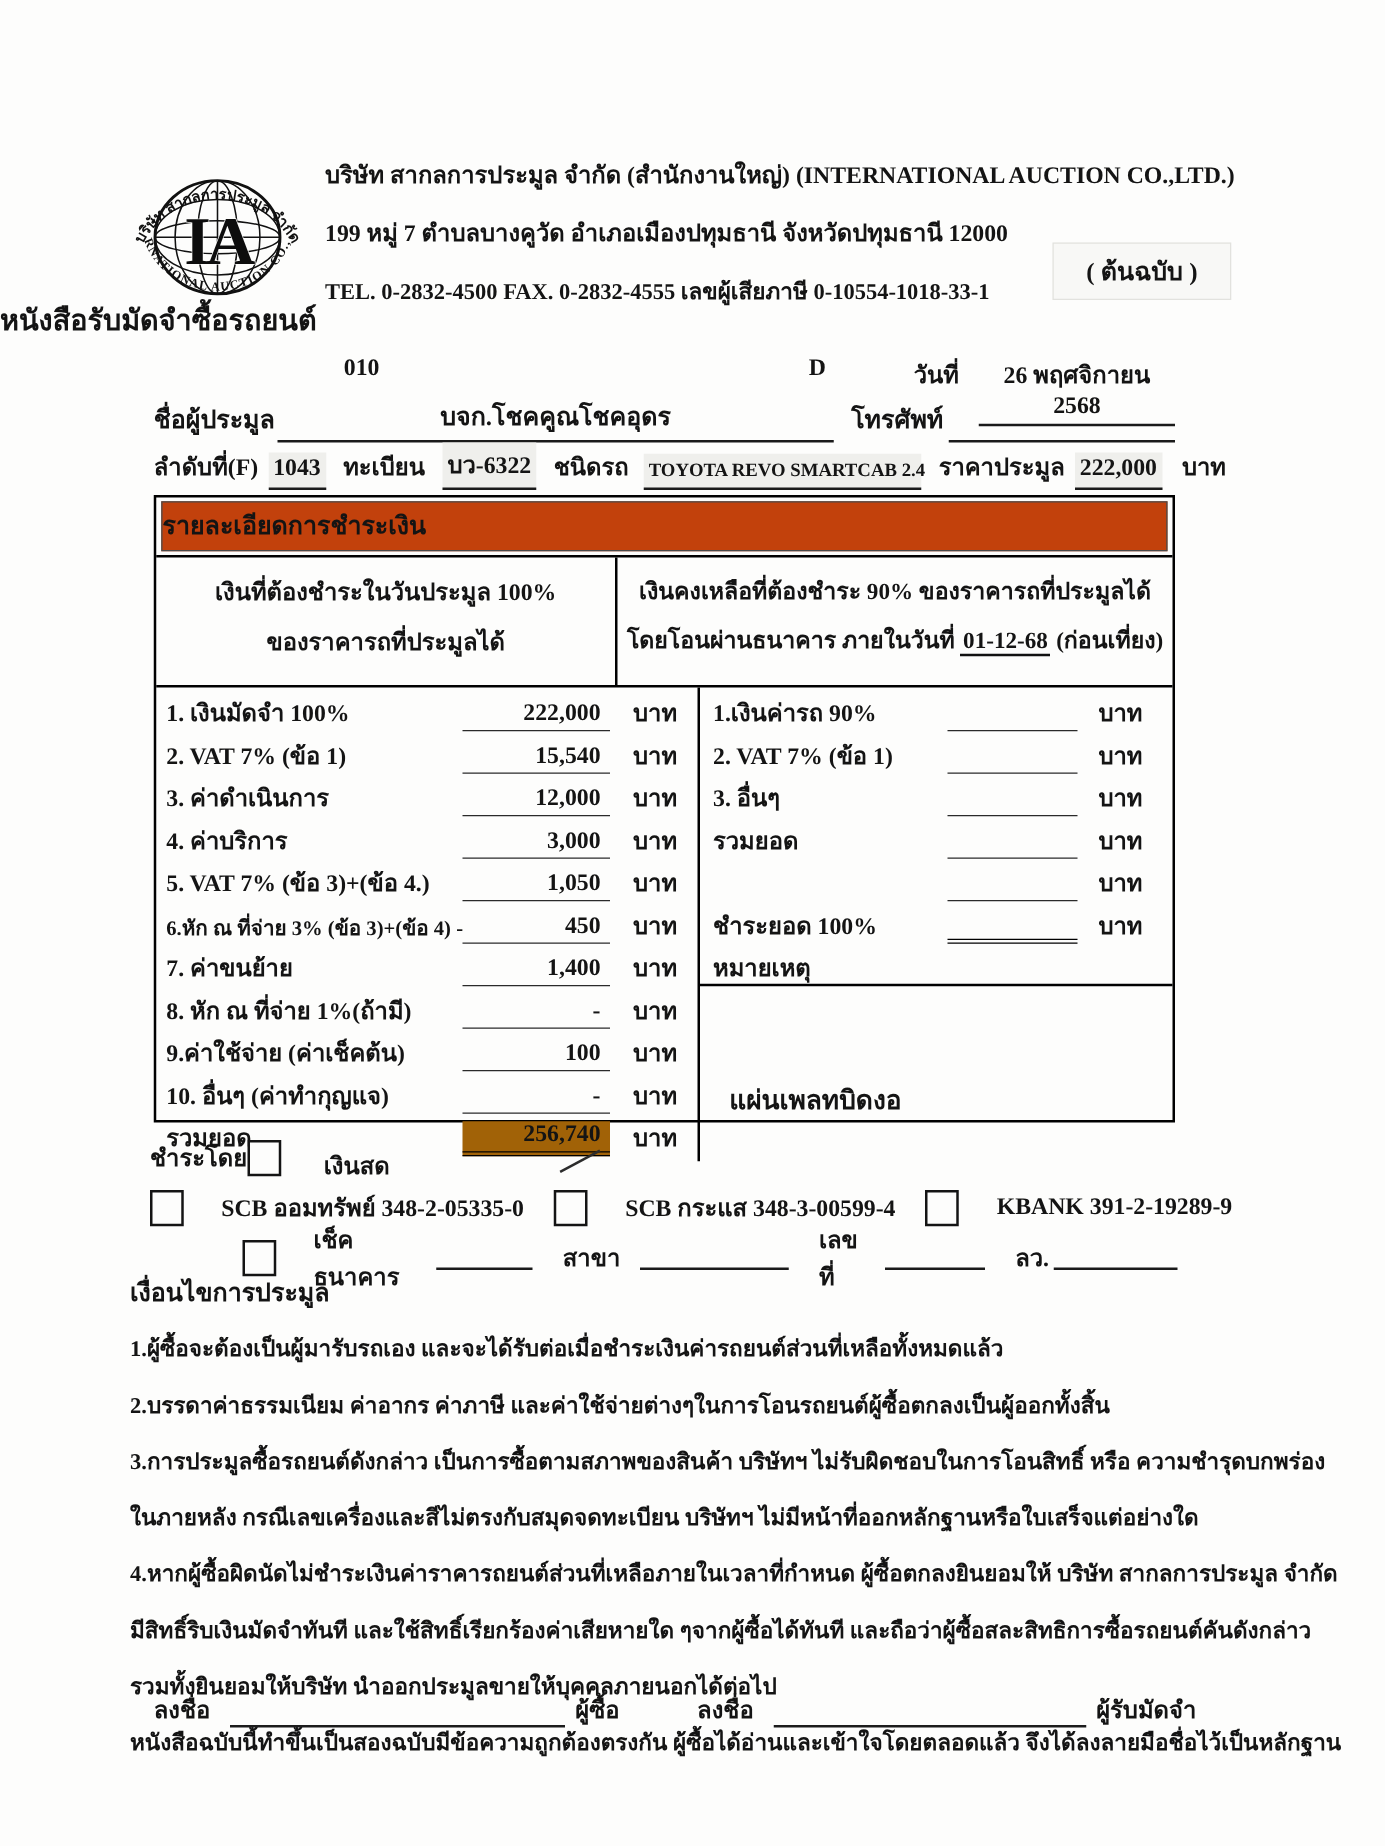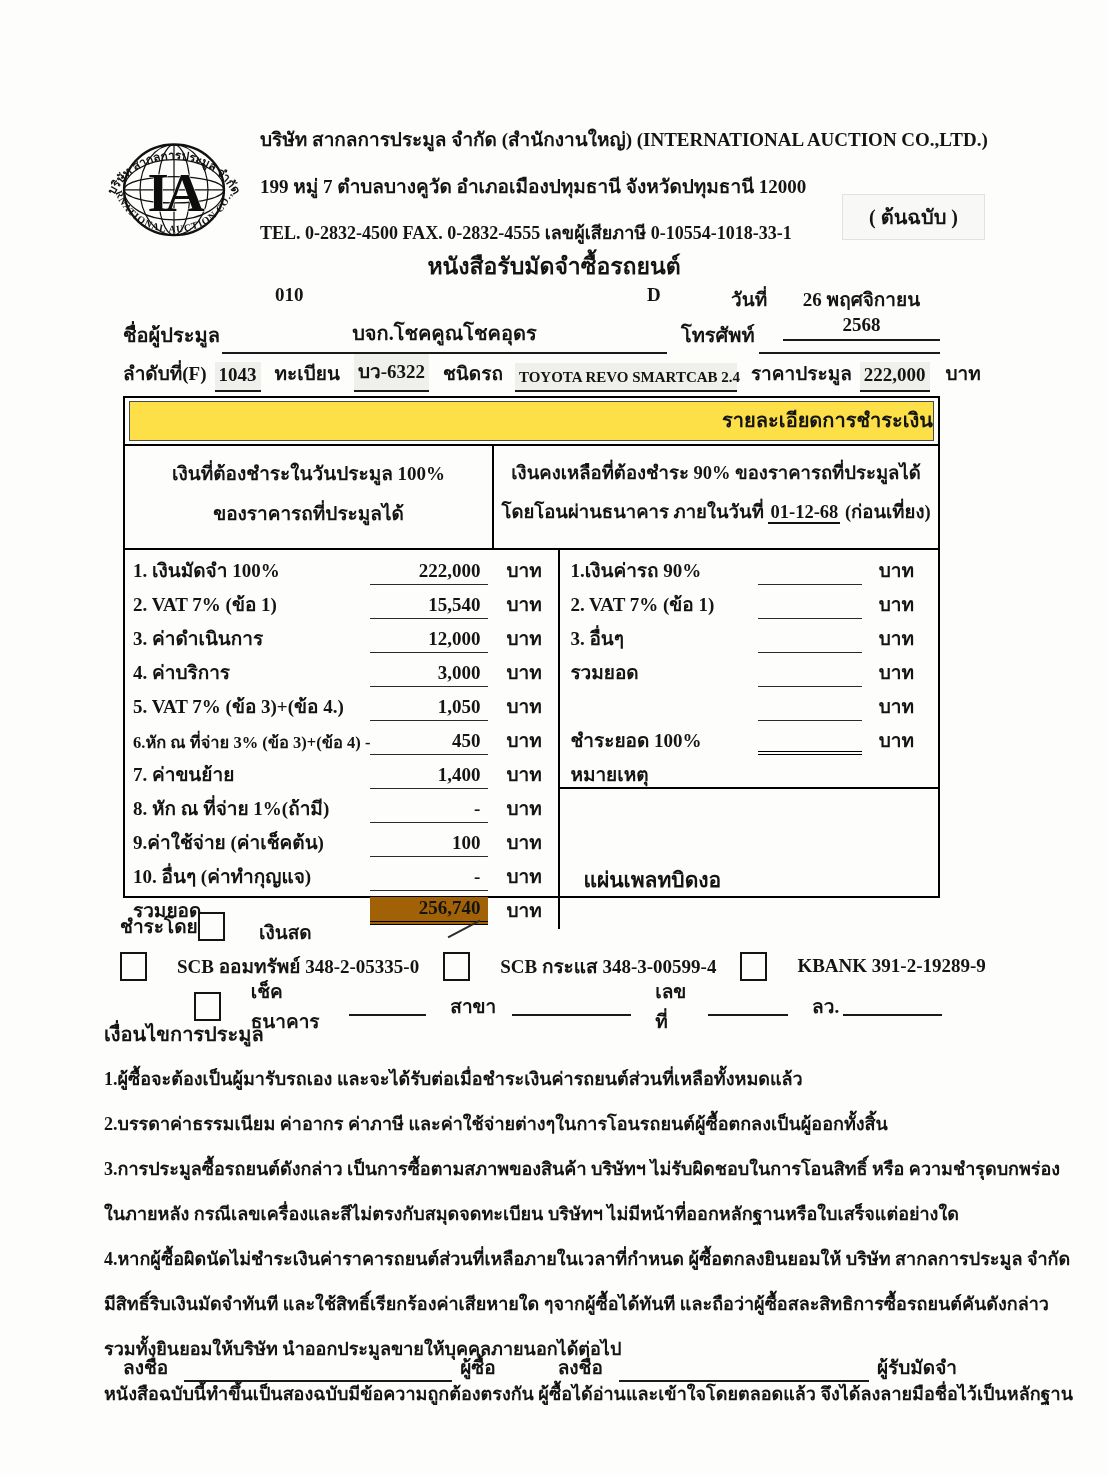--- a/index.html
+++ b/index.html
@@ -13,21 +13,21 @@
   .letterhead { position:absolute; left:95px; top:118px; width:918px; height:128px; }
   .logo { position:absolute; left:0; top:2px; width:158px; height:132px; }
   .head-text { position:absolute; left:165px; top:6px; width:560px; }
   .head-text .l1 { font-size:19px; margin-bottom:17px; white-space:nowrap; }
   .head-text .l2 { font-size:19px; margin-bottom:17px; white-space:nowrap; }
   .head-text .l3 { font-size:18px; white-space:nowrap; }
   .copy-box {
     position:absolute; right:28px; top:76px; padding:6px 26px;
     background:#f8f8f6; border:1px solid #e2e2de; font-size:20px;
   }
-  .doc-title { position:absolute; left:0; top:248px; width:1108px; text-align:center; font-size:23px; }
+  .doc-title { position:absolute; left:0; top:238px; width:1108px; text-align:left; font-size:23px; }
   
   .frm { position:absolute; left:123px; width:817px; }
   .rowA { top:284px; height:28px; }
   .rowA .code  { position:absolute; left:152px; top:0; font-size:19px; }
   .rowA .grade { position:absolute; left:524px; top:0; font-size:19px; }
   .rowA .dlabel{ position:absolute; left:608px; top:0; font-size:19px; }
   .rowA .dval  { position:absolute; left:660px; top:0; width:157px; text-align:center;
                  font-size:19px; border-bottom:2px solid #1a1a1a; padding-bottom:3px; }
   .rowB { top:320px; height:34px; display:flex; align-items:flex-end; }
   .rowB .blabel { font-size:20px; padding-bottom:3px; }
@@ -42,21 +42,21 @@
   .rowC .b1 { width:80px;  margin-left:8px; }
   .rowC .b2 { width:108px; margin-left:14px; }
   .rowC .b3 { width:222px; margin-left:12px; font-size:15px; padding-top:6px; }
   .rowC .b4 { width:118px; margin-left:8px; }
   .rowC .g  { margin-left:14px; }
   .rowC .unit { margin-left:16px; padding-bottom:4px; }
   
   .pay-table { position:absolute; left:123px; top:396px; width:817px; height:502px;
                border:2.5px solid #000; display:flex; flex-direction:column; }
   .pt-titlewrap { padding:3px 4px; border-bottom:2px solid #000; }
-  .pt-title { border:1px solid #4a4a4a; background:#fde047; text-align:right;
+  .pt-title { border:1px solid #4a4a4a; background:#c2410c; text-align:left;
               font-size:20px; padding:2px 0 4px 0; }
   .pt-heads { display:flex; border-bottom:2px solid #000;font-family:Liberation Serif, serif; }
   .pt-head-l { flex:0 0 45.4%; border-right:2px solid #000; text-align:center;
                font-size:19px; padding:8px 4px 10px 4px; }
   .pt-head-l div { margin-top:4px; margin-bottom:10px; }
   .pt-head-r { flex:1; text-align:center; font-size:18.5px; padding:8px 4px 10px 4px; }
   .pt-head-r div { margin-top:4px; margin-bottom:10px; white-space:nowrap; }
   .due { border-bottom:2px solid #111; padding:0 2px; }
   .pt-body { display:flex; flex:1; }
   .pt-left { flex:0 0 45.4%; border-right:2px solid #000; padding-top:5px; }

